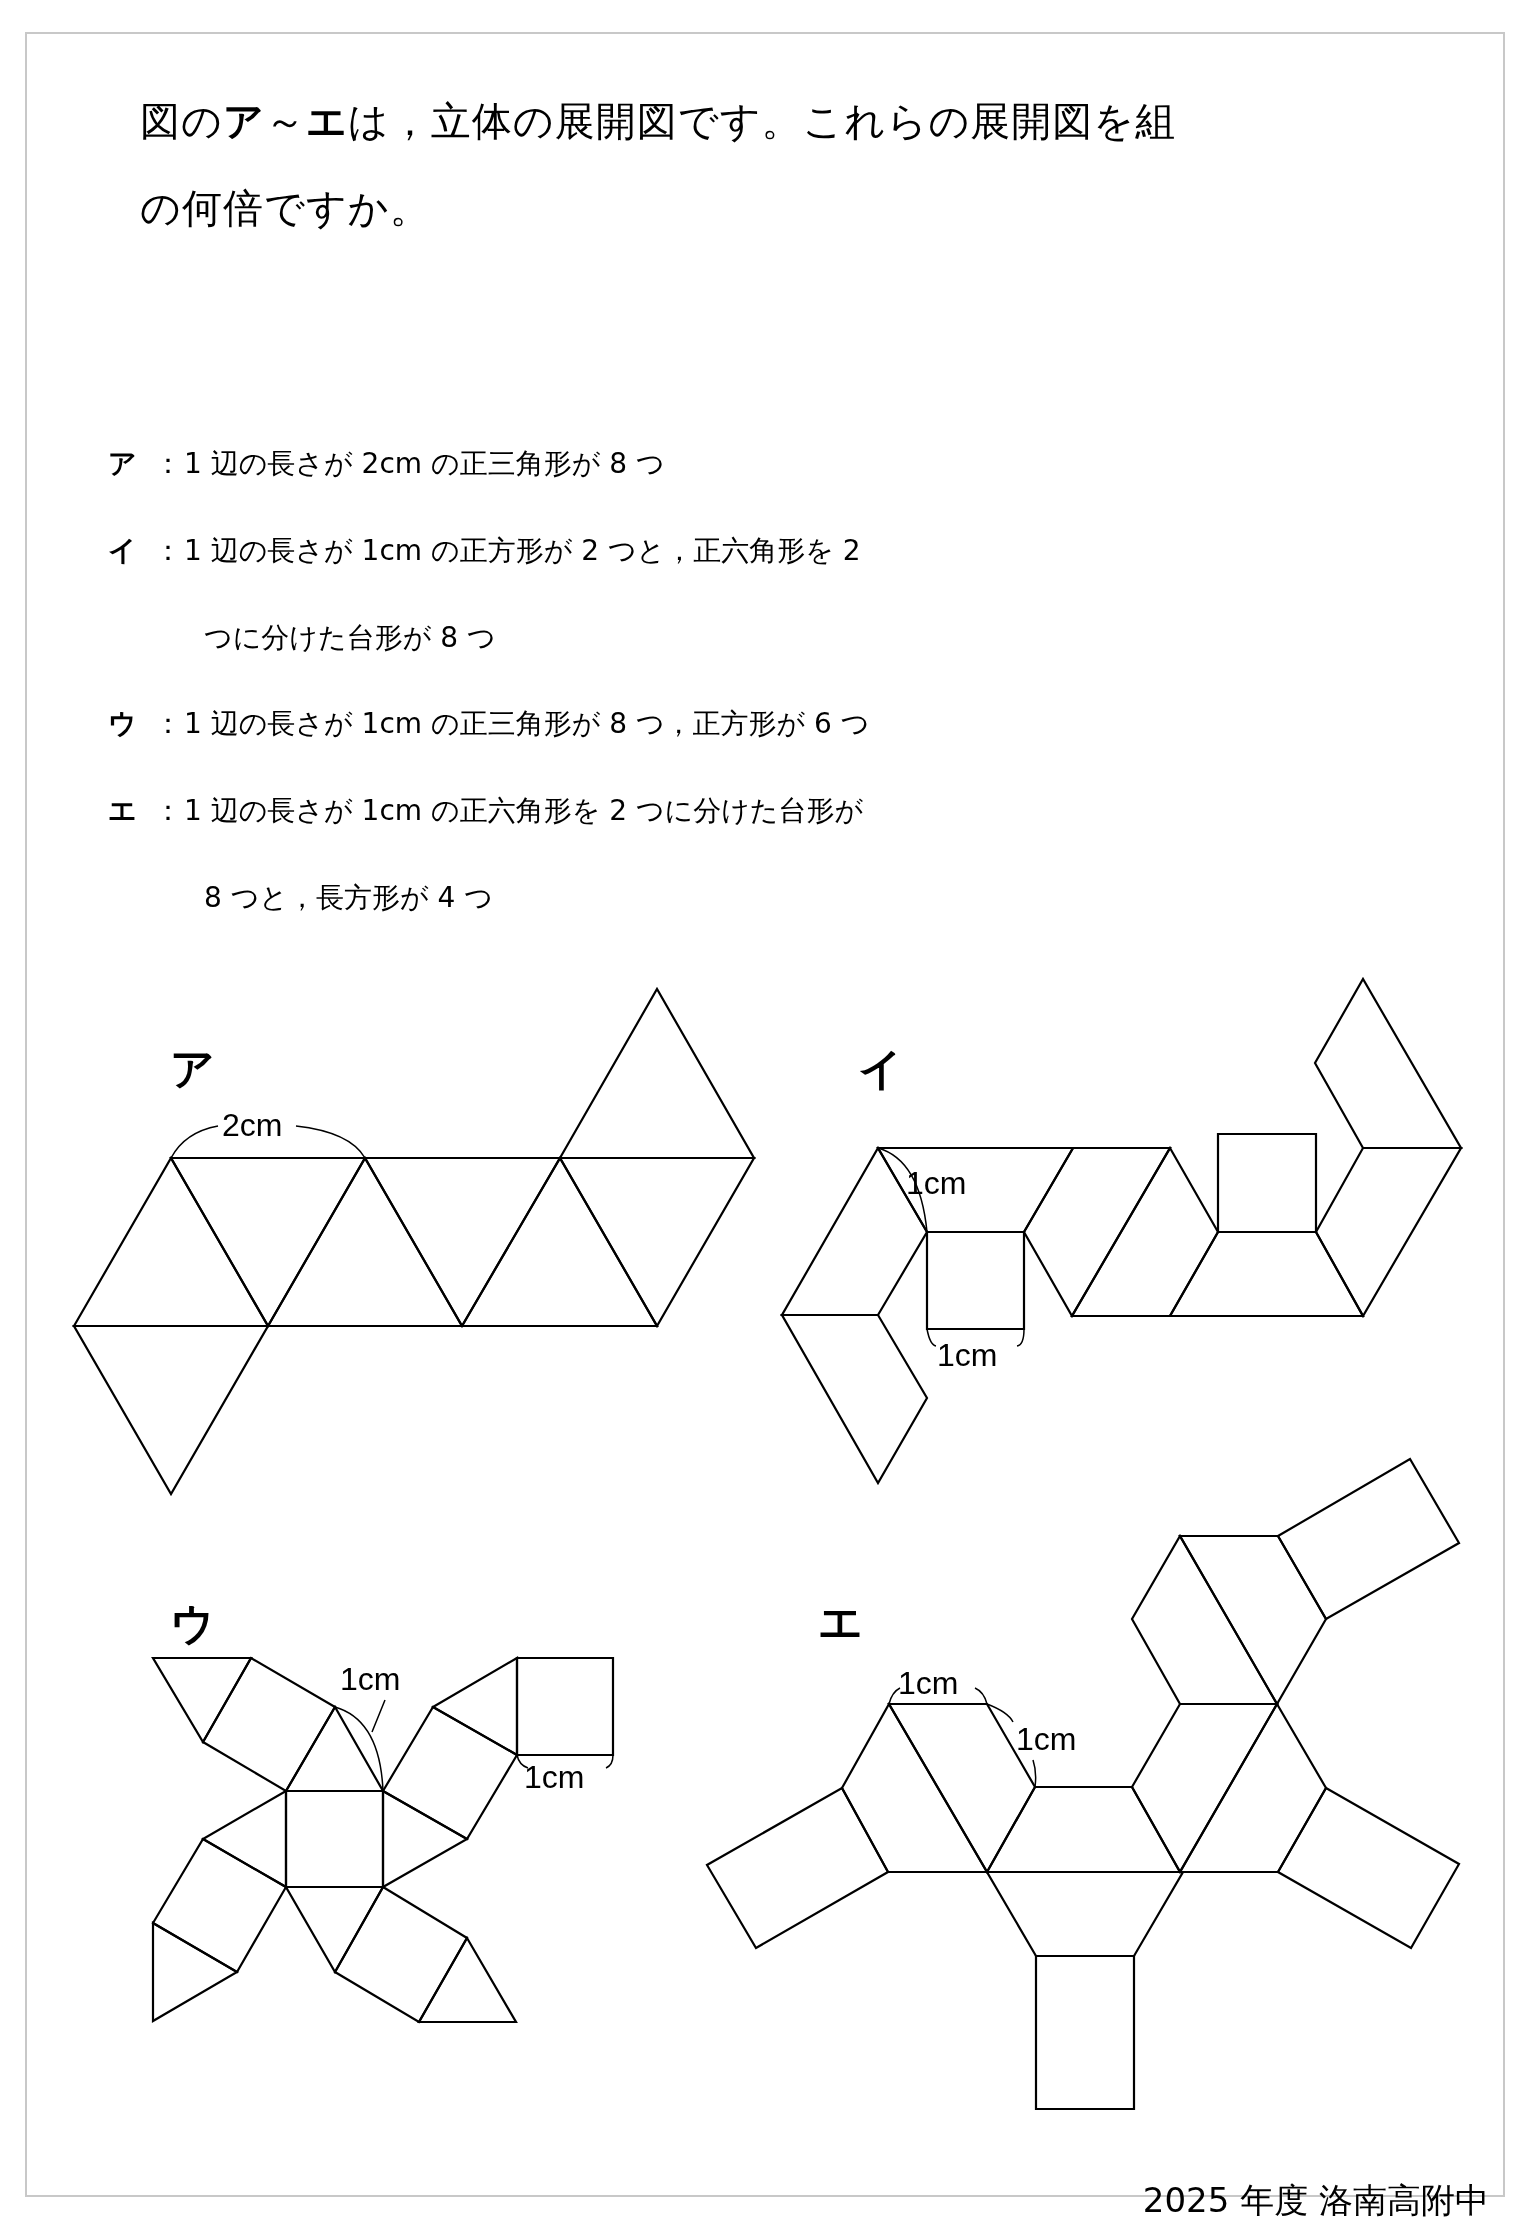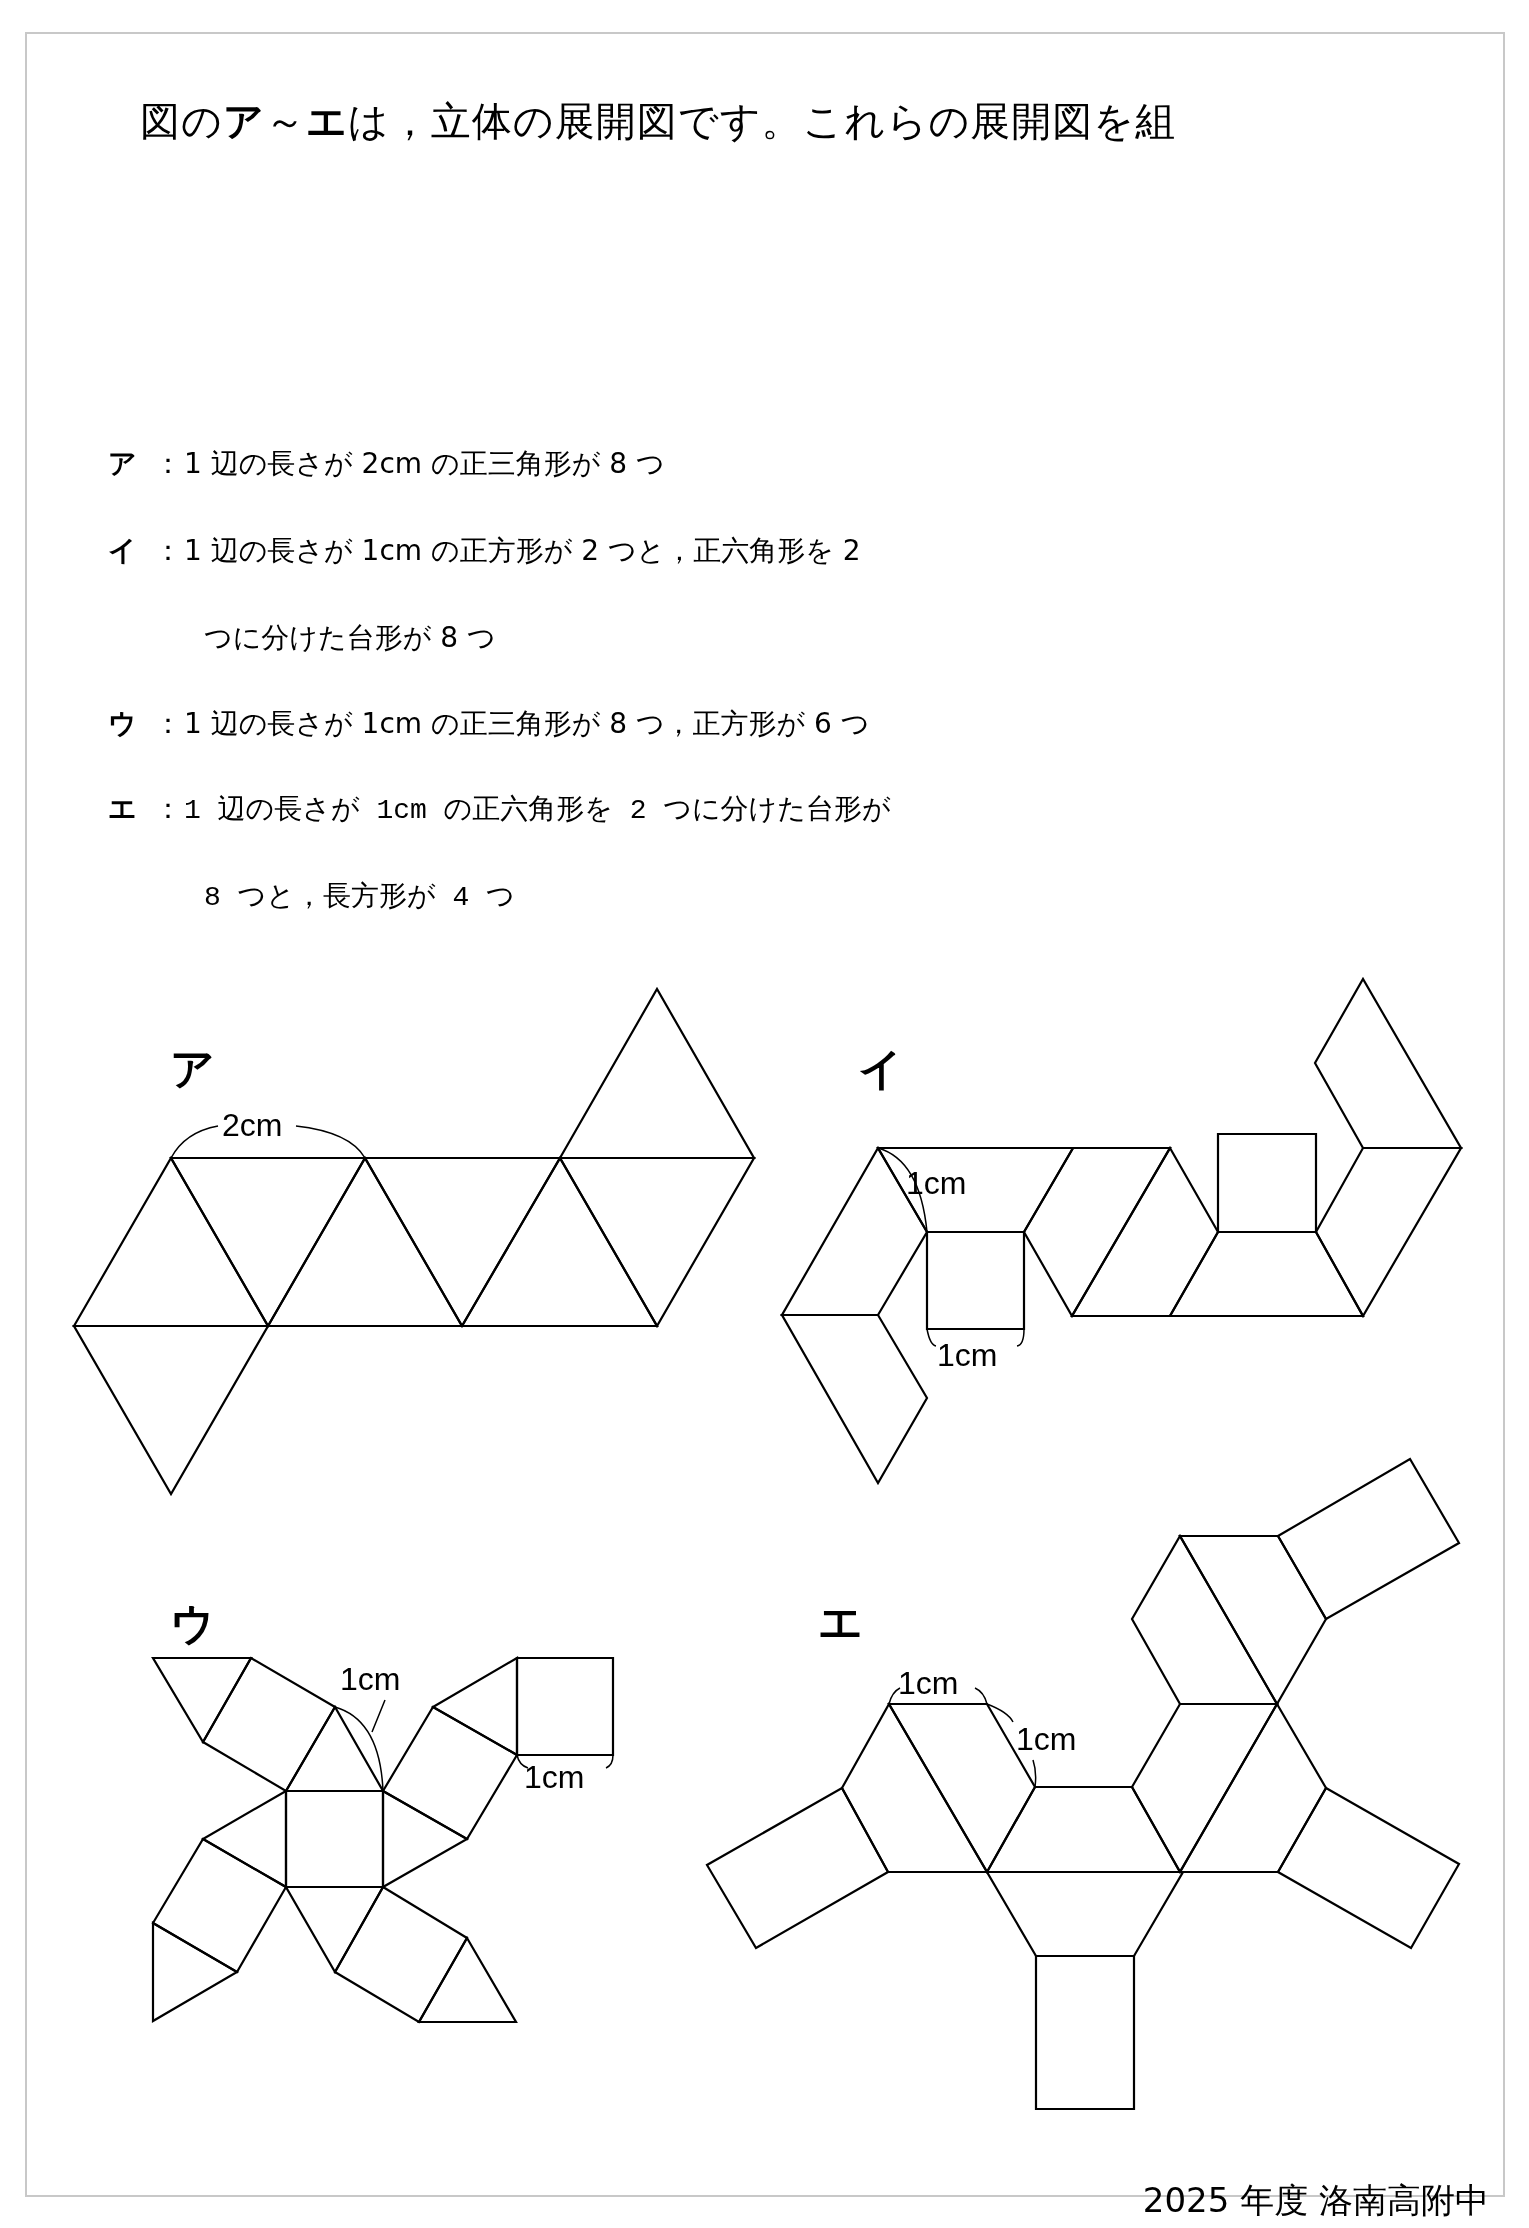--- a/index.html
+++ b/index.html
@@ -21,27 +21,28 @@
   svg.figs text { font-family: "Liberation Sans", sans-serif; font-size: 32px; fill: #000; }
   .footer { position: absolute; right: 40px; top: 2150px; font-size: 34px; margin-top: 28px; }
 </style>
 </head>
 <body>
 
 <div class="page-border"></div>
 
 <div class="question" id="question">
     <div>図の<b>ア</b>～<b>エ</b>は，立体の展開図です。これらの展開図を組</div>
+    <div>の何倍ですか。</div>
   </div>
 
 <div id="conditions">
     <div class="cond" style="top: 420px;"><span class="lbl">ア</span><span class="colon">：</span><span>1 辺の長さが 2cm の正三角形が 8 つ</span></div>
     <div class="cond" style="top: 507px;"><span class="lbl">イ</span><span class="colon">：</span><span>1 辺の長さが 1cm の正方形が 2 つと，正六角形を 2</span><span class="cont">つに分けた台形が 8 つ</span></div>
     <div class="cond" style="top: 680px;"><span class="lbl">ウ</span><span class="colon">：</span><span>1 辺の長さが 1cm の正三角形が 8 つ，正方形が 6 つ</span></div>
-    <div class="cond" style="top: 767px; font-family: Liberation Mono, monospace;"><span class="lbl">エ</span><span class="colon">：</span><span>1 辺の長さが 1cm の正六角形を 2 つに分けた台形が</span><span class="cont">8 つと，長方形が 4 つ</span></div>
+    <div class="cond" style="top: 767px;"><span class="lbl">エ</span><span class="colon">：</span><span>1 辺の長さが 1cm の正六角形を 2 つに分けた台形が</span><span class="cont">8 つと，長方形が 4 つ</span></div>
   </div>
 
 <div id="fig-labels">
     <div class="fig-label" style="left: 170px; top: 1040px;">ア</div>
     <div class="fig-label" style="left: 858px; top: 1040px;">イ</div>
     <div class="fig-label" style="left: 170px; top: 1595px;">ウ</div>
     <div class="fig-label" style="left: 818px; top: 1593px;">エ</div>
   </div>
 
 <svg class="figs" id="figs" width="1529" height="2228">

